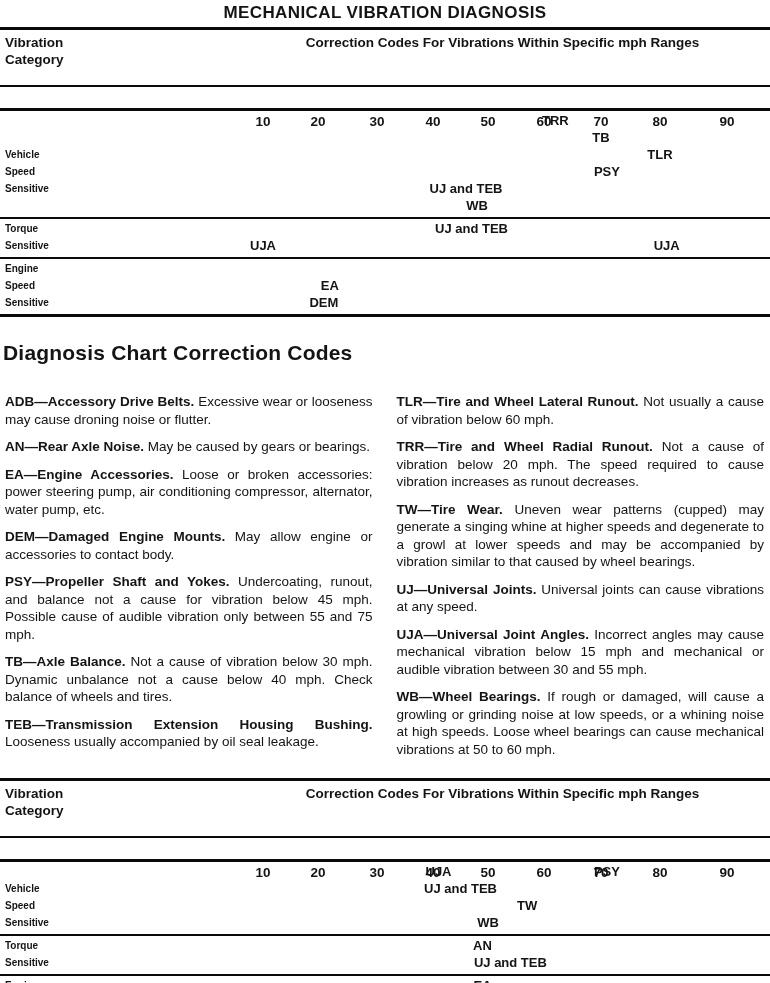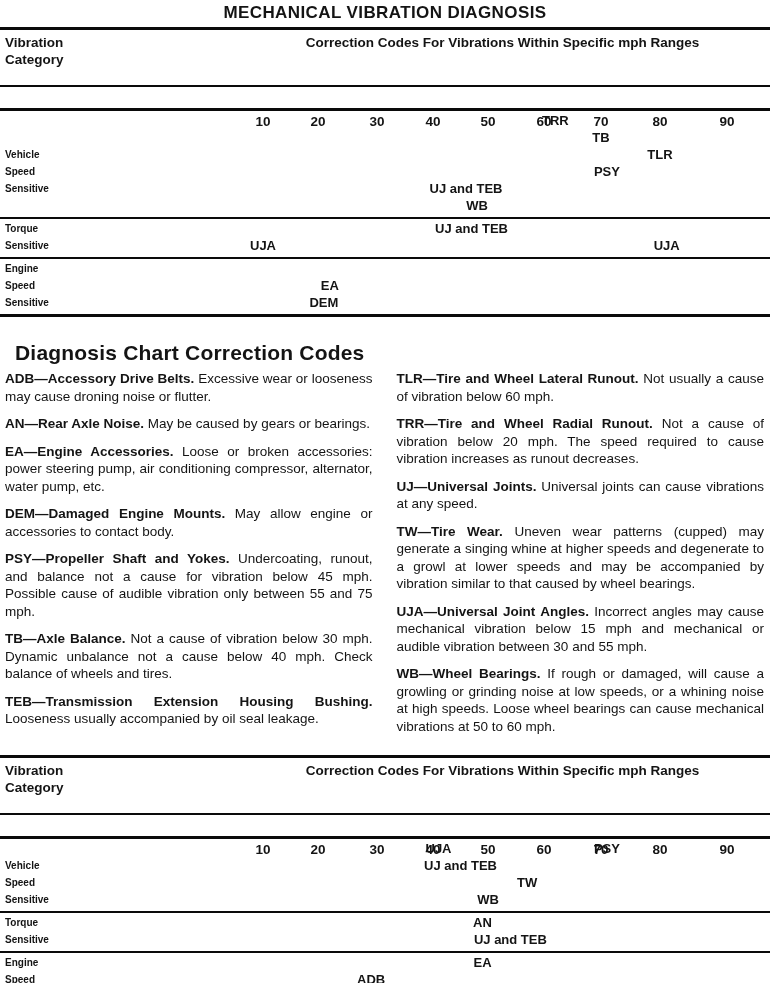--- a/index.html
+++ b/index.html
@@ -31,21 +31,21 @@
   .catword{position:absolute;left:5px;font-weight:bold;font-size:10px;line-height:16px;}
   .code{
     position:absolute;transform:translateX(-50%);
     font-weight:bold;font-size:13px;line-height:16px;white-space:nowrap;
   }
   .vtable.mech .trow:last-child{border-bottom-width:3px;}
   .vtable.audible .trow:last-child{border-bottom-width:5px;}
 
   
   .codes-head{
-    font-size:21px;font-weight:bold;margin:24px 0 5px;padding-left:15px;
+    font-size:21px;font-weight:bold;margin:24px 0 28px;padding-left:3px;
     letter-spacing:.2px;
   }
   .cols{display:flex;gap:24px;padding:0 6px 0 5px;margin-bottom:10px;}
   .col{flex:1;min-width:0;}
   p.def{
     font-size:13.5px;line-height:17.5px;text-align:justify;
     margin:0 0 10px;
   }
   p.def b{font-weight:bold;}
   .audible-wrap{margin-top:4px;}
@@ -121,22 +121,22 @@
           <p class="def"><b>AN—Rear Axle Noise.</b> May be caused by gears or bearings.</p>
           <p class="def"><b>EA—Engine Accessories.</b> Loose or broken accessories: power steering pump, air conditioning compressor, alternator, water pump, etc.</p>
           <p class="def"><b>DEM—Damaged Engine Mounts.</b> May allow engine or accessories to contact body.</p>
           <p class="def"><b>PSY—Propeller Shaft and Yokes.</b> Undercoating, runout, and balance not a cause for vibration below 45 mph. Possible cause of audible vibration only between 55 and 75 mph.</p>
           <p class="def"><b>TB—Axle Balance.</b> Not a cause of vibration below 30 mph. Dynamic unbalance not a cause below 40 mph. Check balance of wheels and tires.</p>
           <p class="def"><b>TEB—Transmission Extension Housing Bushing.</b> Looseness usually accompanied by oil seal leakage.</p>
         </div>
       <div class="col">
           <p class="def"><b>TLR—Tire and Wheel Lateral Runout.</b> Not usually a cause of vibration below 60 mph.</p>
           <p class="def"><b>TRR—Tire and Wheel Radial Runout.</b> Not a cause of vibration below 20 mph. The speed required to cause vibration increases as runout decreases.</p>
+          <p class="def"><b>TW—Tire Wear.</b> Uneven wear patterns (cupped) may generate a singing whine at higher speeds and degenerate to a growl at lower speeds and may be accompanied by vibration similar to that caused by wheel bearings.</p>
           <p class="def"><b>UJ—Universal Joints.</b> Universal joints can cause vibrations at any speed.</p>
-          <p class="def"><b>TW—Tire Wear.</b> Uneven wear patterns (cupped) may generate a singing whine at higher speeds and degenerate to a growl at lower speeds and may be accompanied by vibration similar to that caused by wheel bearings.</p>
           <p class="def"><b>UJA—Universal Joint Angles.</b> Incorrect angles may cause mechanical vibration below 15 mph and mechanical or audible vibration between 30 and 55 mph.</p>
           <p class="def"><b>WB—Wheel Bearings.</b> If rough or damaged, will cause a growling or grinding noise at low speeds, or a whining noise at high speeds. Loose wheel bearings can cause mechanical vibrations at 50 to 60 mph.</p>
         </div>
     </div>
   </div>
 
   <div class="vtable audible audible-wrap">
     <hr class="rule">
     <div class="thead">
       <div class="cat">

